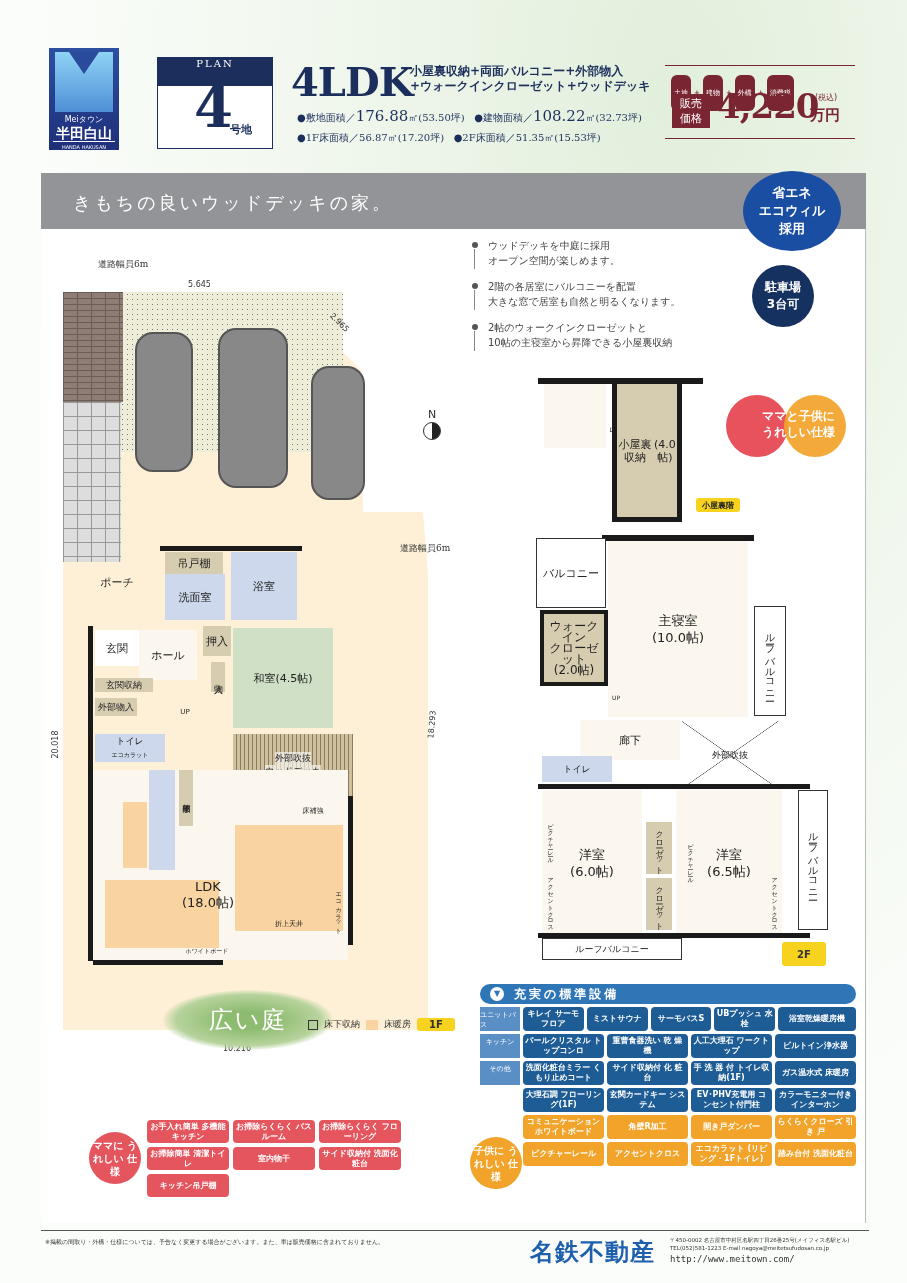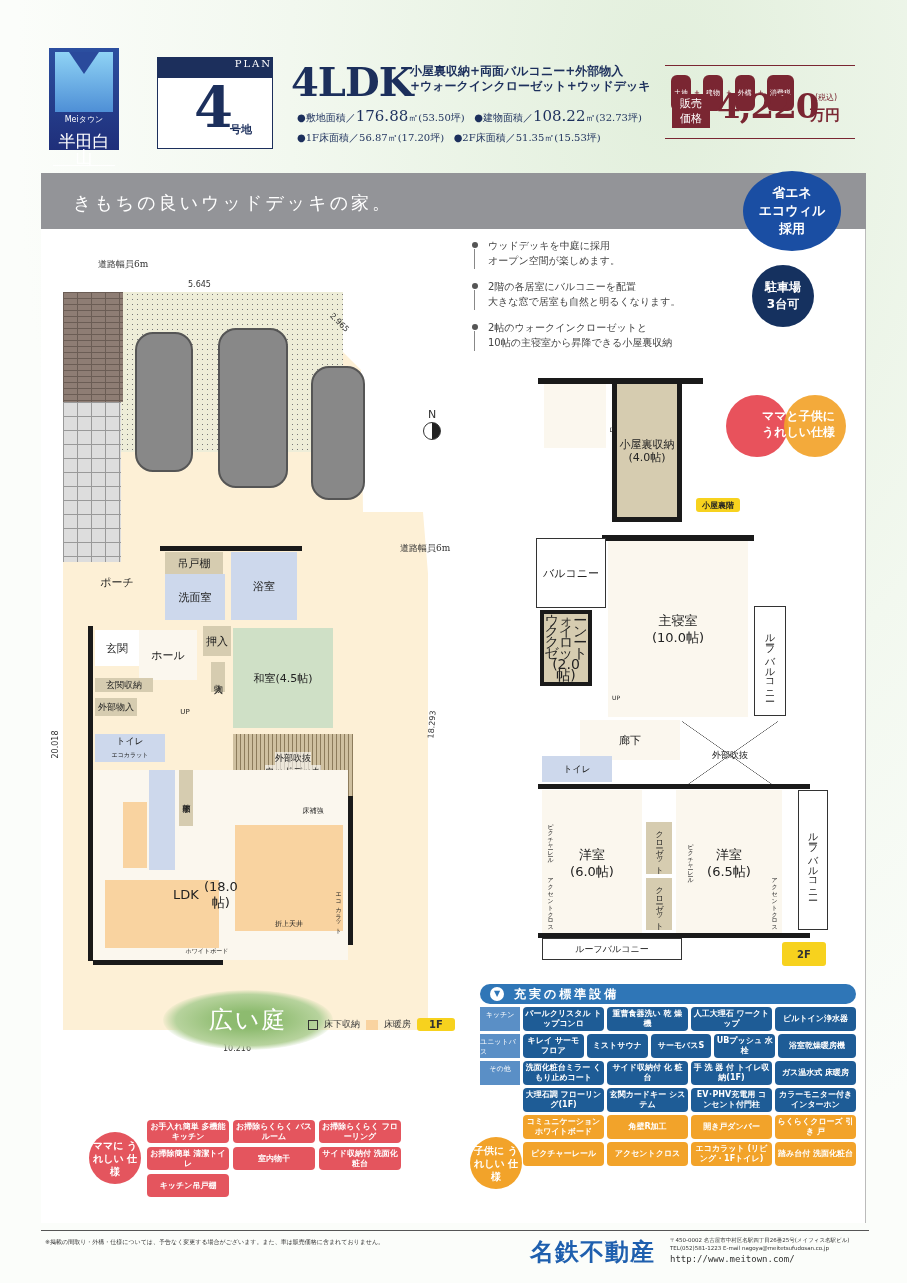--- a/index.html
+++ b/index.html
@@ -4,24 +4,24 @@
 <style>
 *{box-sizing:border-box;margin:0;padding:0}
 body{width:907px;height:1283px;position:relative;overflow:hidden;font-family:"DejaVu Sans",sans-serif;background:#f6faf3;color:#333}
 .bg-swirl{position:absolute;left:-100px;top:-50px;width:1100px;height:1400px;background:radial-gradient(ellipse at 70% 10%,#e2efdc 0,#f2f8ef 35%,#fbfdfa 60%);z-index:0}
 .abs{position:absolute;z-index:2}
 
 .logo{left:49px;top:48px;width:70px;height:102px;background:linear-gradient(#2c4fa0,#1f2f7a);color:#fff;text-align:center}
 .logo .m{height:60px;background:linear-gradient(#8fd3f5,#4e8fd6);margin:4px 6px 0;position:relative}
 .logo .m::after{content:"";position:absolute;left:14px;right:14px;top:0;height:22px;background:#2a4a9c;clip-path:polygon(0 0,50% 100%,100% 0)}
 .logo .sub1{font-size:8px;margin-top:2px}
-.logo .name{font-size:17px;font-weight:normal;border-bottom:1px solid #fff;margin:8px 4px;line-height:16px}
+.logo .name{font-size:14px;font-weight:bold;border-bottom:1px solid #fff;margin:0 4px;line-height:16px}
 .logo .en{font-size:5px;margin-top:2px}
 .plan{left:157px;top:57px;width:116px;height:92px;border:1px solid #1c2f5c;background:#fff}
-.plan .ph{background:#1c2f5c;color:#fff;font-family:"DejaVu Serif",serif;font-size:10px;letter-spacing:2px;text-align:right;height:20px;line-height:12px}
+.plan .ph{background:#1c2f5c;color:#fff;font-family:"DejaVu Serif",serif;font-size:10px;letter-spacing:2px;text-align:center;height:28px;line-height:12px}
 .plan .num{font-family:"DejaVu Serif",serif;font-size:56px;font-weight:bold;color:#1c2f5c;position:absolute;left:36px;top:16px}
 .plan .go{position:absolute;left:72px;top:64px;font-size:11px;font-weight:bold;color:#1c2f5c}
 .ldk{left:291px;top:58px;font-family:"DejaVu Serif",serif;font-size:40px;font-weight:bold;color:#1c2f5c;letter-spacing:-1px}
 .feat{left:410px;top:64px;font-family:"DejaVu Serif",serif;font-size:12px;font-weight:bold;color:#1c2f5c;line-height:15px}
 .specs{left:297px;top:106px;font-family:"DejaVu Serif",serif;color:#1c2f5c;font-size:10px;line-height:20px}
 .specs .big{font-size:15px}
 .price{left:665px;top:65px;width:190px;height:74px;border-top:1px solid #7a2632;border-bottom:1px solid #7a2632}
 .tags{position:absolute;left:6px;top:9px;display:flex;gap:3px;align-items:center;font-size:7px}
 .tags .t{background:#7a2632;color:#fff;padding:13px 3px;border-radius:6px}
 .tags .p{color:#7a2632;font-weight:bold}
@@ -232,21 +232,21 @@
   </div>
   <div class="room cream" style="left:50px;top:530px;width:255px;height:190px"></div>
   <div class="room" style="left:80px;top:562px;width:24px;height:66px;background:#f9d3a0"></div>
   <div class="room blue" style="left:106px;top:530px;width:26px;height:100px"></div>
   <div class="room tan" style="left:136px;top:530px;width:14px;height:56px;font-size:8px;writing-mode:vertical-rl">下部収納</div>
   <div class="room" style="left:62px;top:640px;width:114px;height:68px;background:#f9d3a0"></div>
   <div class="room" style="left:192px;top:585px;width:108px;height:106px;background:#f9d3a0;align-items:flex-end;font-size:7px">
     <span>折上天井</span>
   </div>
   <div class="room" style="left:250px;top:565px;width:40px;height:12px;font-size:7px">床補強</div>
-  <div class="room" style="left:130px;top:640px;width:70px;height:30px;flex-direction:row;font-size:13px;line-height:16px">
+  <div class="room" style="left:130px;top:640px;width:70px;height:30px;flex-direction:column;font-size:13px;line-height:16px">
     <div>LDK</div>
       <div>(18.0帖)</div>
   </div>
   <div class="room" style="left:290px;top:640px;width:12px;height:60px;font-size:6px;writing-mode:vertical-rl">エコカラット</div>
   <div class="room" style="left:140px;top:705px;width:48px;height:10px;font-size:6px">ホワイトボード</div>
 
   <div class="garden">広い庭</div>
 
   <div class="legend1">
     <span class="box"></span>
@@ -254,34 +254,34 @@
     <span class="fh"></span>
       <span>床暖房</span>
     <span class="floor-tag">1F</span>
   </div>
 </div>
 
 <div class="abs f2">
   <div class="wall" style="left:18px;top:8px;width:165px;height:6px"></div>
   <div class="room cream" style="left:24px;top:14px;width:62px;height:64px"></div>
   <div class="room" style="left:86px;top:54px;width:16px;height:10px;font-size:6px">DN</div>
-  <div class="room tan" style="left:92px;top:14px;width:70px;height:138px;flex-direction:column;border:5px solid #1a1a1a;border-top:none">
+  <div class="room tan" style="left:92px;top:14px;width:70px;height:138px;flex-direction:row;border:5px solid #1a1a1a;border-top:none">
     <div>小屋裏収納</div>
       <div>(4.0帖)</div>
   </div>
   <div class="room" style="left:176px;top:128px;width:44px;height:14px;background:#f7d21e;font-size:8px;font-weight:bold;border-radius:3px">小屋裏階</div>
 
   <div class="wall" style="left:82px;top:165px;width:152px;height:6px"></div>
   <div class="room" style="left:16px;top:168px;width:70px;height:70px;background:#fff;border:1px solid #333">バルコニー</div>
   <div class="room cream" style="left:88px;top:171px;width:140px;height:176px;flex-direction:column;font-size:13px;line-height:17px">
     <div>主寝室</div>
       <div>(10.0帖)</div>
   </div>
   <div class="room" style="left:234px;top:236px;width:32px;height:110px;background:#fff;border:1px solid #333;writing-mode:vertical-rl;font-size:10px">ルーフバルコニー</div>
-  <div class="room tan" style="left:20px;top:240px;width:52px;height:76px;flex-direction:column;font-size:14px;line-height:11px;border:4px solid #1a1a1a">
+  <div class="room tan" style="left:20px;top:240px;width:68px;height:76px;flex-direction:column;font-size:12px;line-height:11px;border:4px solid #1a1a1a">
     <div>ウォークイン</div>
       <div>クローゼット</div>
       <div>(2.0帖)</div>
   </div>
   <div class="room" style="left:86px;top:322px;width:20px;height:10px;font-size:6px">UP</div>
   <div class="room cream" style="left:60px;top:350px;width:100px;height:40px;font-size:11px">廊下</div>
   <div class="room" style="left:162px;top:350px;width:96px;height:70px;background:#fff;font-size:9px;background-image:linear-gradient(35deg,transparent 49.5%,#555 50%,transparent 50.5%),linear-gradient(-35deg,transparent 49.5%,#555 50%,transparent 50.5%)">外部吹抜</div>
   <div class="room blue" style="left:22px;top:386px;width:70px;height:26px;font-size:9px">トイレ</div>
   <div class="wall" style="left:18px;top:414px;width:272px;height:5px"></div>
   <div class="room cream" style="left:22px;top:420px;width:100px;height:145px;flex-direction:column;font-size:13px;line-height:17px">
@@ -300,33 +300,33 @@
   <div class="room" style="left:250px;top:495px;width:10px;height:70px;writing-mode:vertical-rl;font-size:6px">アクセントクロス</div>
   <div class="room" style="left:278px;top:420px;width:30px;height:140px;background:#fff;border:1px solid #333;writing-mode:vertical-rl;font-size:10px">ルーフバルコニー</div>
   <div class="wall" style="left:18px;top:563px;width:272px;height:5px"></div>
   <div class="room" style="left:22px;top:568px;width:140px;height:22px;background:#fff;border:1px solid #333;font-size:9px">ルーフバルコニー</div>
   <div class="room floor-tag" style="left:262px;top:572px;width:44px;height:24px">2F</div>
 </div>
 
 <div class="abs equip">
   <div class="eh">充実の標準設備</div>
   <div class="erow">
-    <div class="ecat">キッチン</div>
-    <div class="ebtn">パールクリスタル トップコンロ</div>
-    <div class="ebtn">重曹食器洗い 乾 燥 機</div>
-    <div class="ebtn">人工大理石 ワークトップ</div>
-    <div class="ebtn">ビルトイン浄水器</div>
-  </div>
-  <div class="erow">
     <div class="ecat">ユニットバス</div>
     <div class="ebtn">キレイ サーモフロア</div>
     <div class="ebtn">ミストサウナ</div>
     <div class="ebtn">サーモバスS</div>
     <div class="ebtn">UBプッシュ 水栓</div>
     <div class="ebtn" style="flex:1.3">浴室乾燥暖房機</div>
+  </div>
+  <div class="erow">
+    <div class="ecat">キッチン</div>
+    <div class="ebtn">パールクリスタル トップコンロ</div>
+    <div class="ebtn">重曹食器洗い 乾 燥 機</div>
+    <div class="ebtn">人工大理石 ワークトップ</div>
+    <div class="ebtn">ビルトイン浄水器</div>
   </div>
   <div class="erow">
     <div class="ecat">その他</div>
     <div class="ebtn">洗面化粧台ミラー くもり止めコート</div>
     <div class="ebtn">サイド収納付 化 粧 台</div>
     <div class="ebtn">手 洗 器 付 トイレ収納(1F)</div>
     <div class="ebtn">ガス温水式 床暖房</div>
   </div>
   <div class="erow">
     <div class="spacer"></div>

